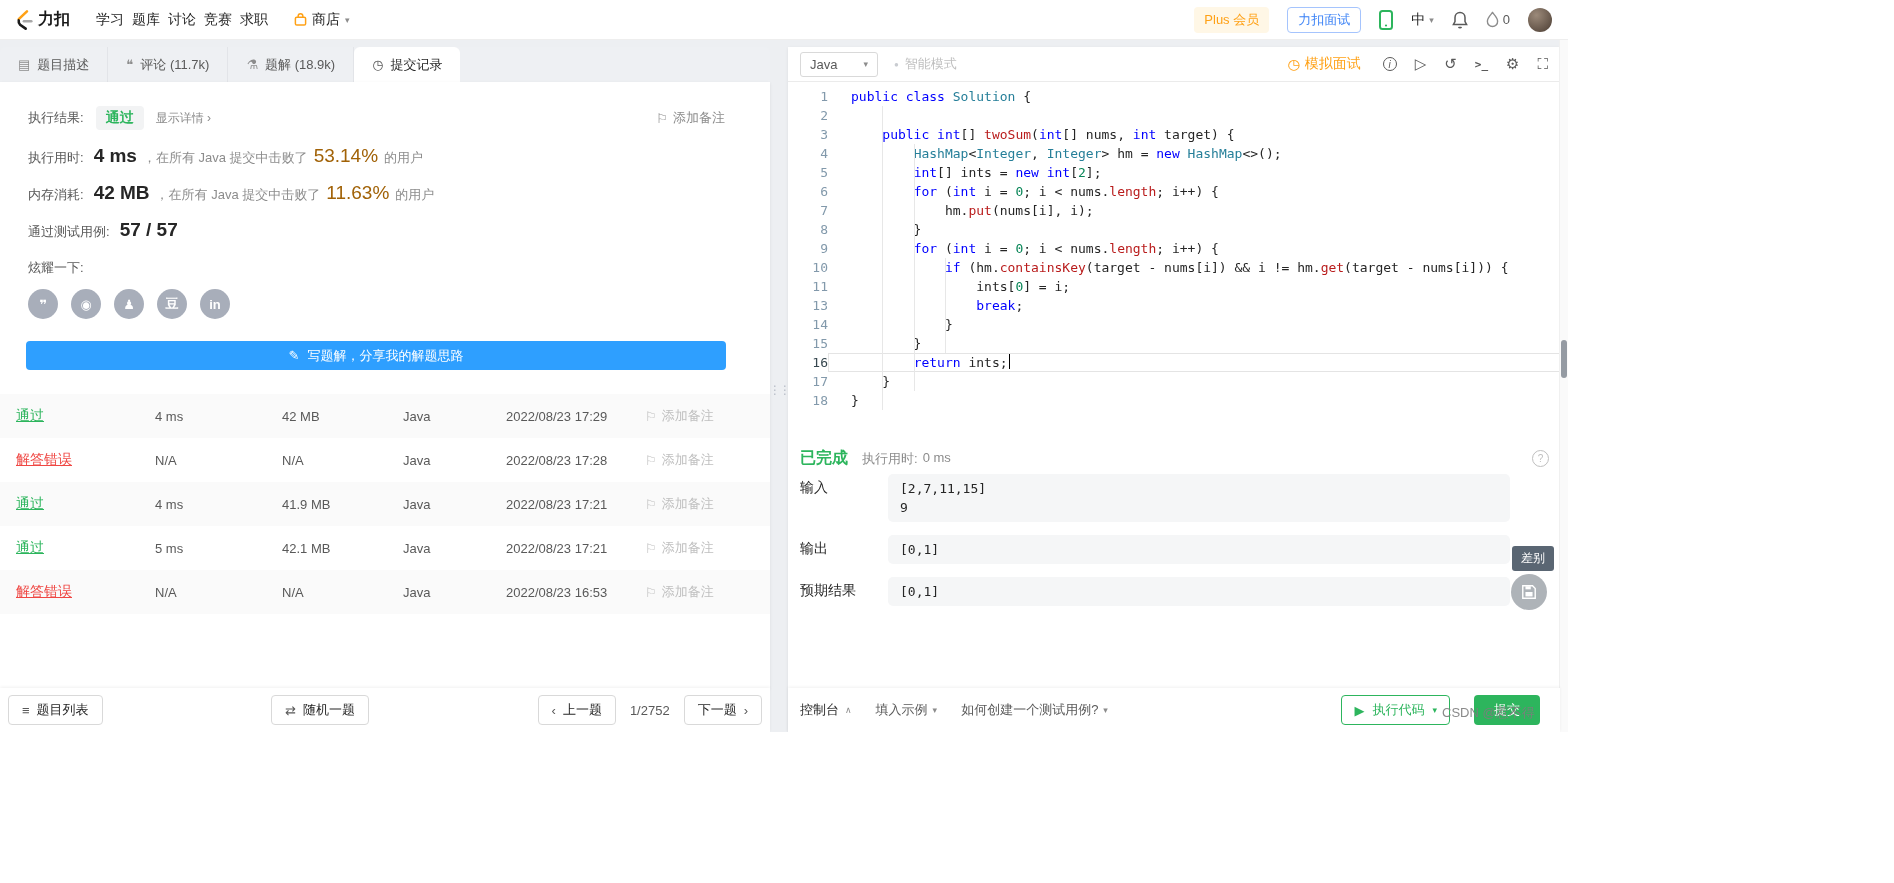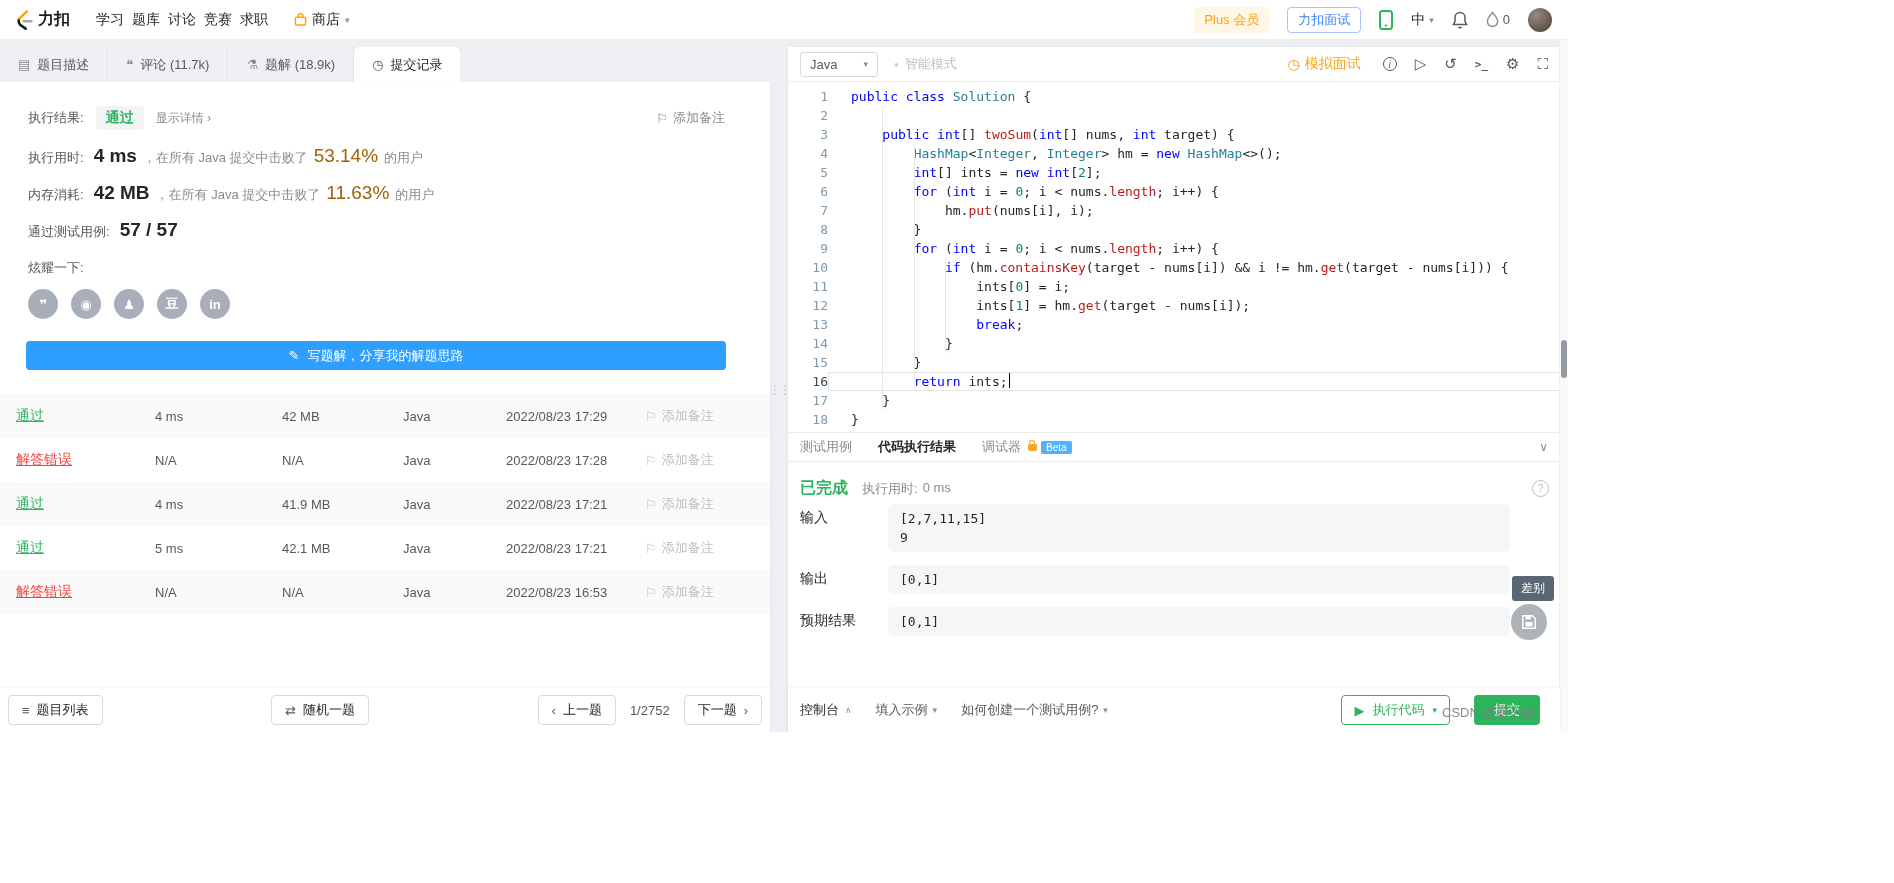--- a/index.html
+++ b/index.html
@@ -417,24 +417,20 @@
           </div>
           <div class="cl" data-interactable="true">
             <span class="ln" data-interactable="false">10</span>
             <span class="lt" data-interactable="false"><span>            </span><span class="tk-k">if</span><span> (hm.</span><span class="tk-f">containsKey</span><span>(target - nums[i]) &amp;&amp; i != hm.</span><span class="tk-f">get</span><span>(target - nums[i])) {</span></span>
           </div>
           <div class="cl" data-interactable="true">
             <span class="ln" data-interactable="false">11</span>
             <span class="lt" data-interactable="false"><span>                ints[</span><span class="tk-n">0</span><span>] = i;</span></span>
           </div>
           <div class="cl" data-interactable="true">
-            <span class="ln" data-interactable="false">12</span>
-            <span class="lt" data-interactable="false"><span>                ints[</span><span class="tk-n">1</span><span>] = hm.</span><span class="tk-f">get</span><span>(target - nums[i]);</span></span>
-          </div>
-          <div class="cl" data-interactable="true">
             <span class="ln" data-interactable="false">13</span>
             <span class="lt" data-interactable="false"><span>                </span><span class="tk-k">break</span><span>;</span></span>
           </div>
           <div class="cl" data-interactable="true">
             <span class="ln" data-interactable="false">14</span>
             <span class="lt" data-interactable="false"><span>            }</span></span>
           </div>
           <div class="cl" data-interactable="true">
             <span class="ln" data-interactable="false">15</span>
             <span class="lt" data-interactable="false"><span>        }</span></span>
@@ -447,34 +443,20 @@
             <span class="ln" data-interactable="false">17</span>
             <span class="lt" data-interactable="false"><span>    }</span></span>
           </div>
           <div class="cl" data-interactable="true">
             <span class="ln" data-interactable="false">18</span>
             <span class="lt" data-interactable="false"><span>}</span></span>
           </div>
         </div>
     </div>
 
-    <div class="console-tabs" id="console-tabs" data-interactable="false">
-        <div class="ctab" data-interactable="true">
-          <span data-interactable="false">测试用例</span>
-        </div>
-        <div class="ctab active" data-interactable="true">
-          <span data-interactable="false">代码执行结果</span>
-        </div>
-        <div class="ctab" data-interactable="true">
-          <span data-interactable="false">调试器</span>
-          <span class="lock-icon" data-interactable="false"></span>
-          <span class="beta-badge" data-interactable="false">Beta</span>
-        </div>
-        <span class="ctab-chevron" data-interactable="true">∨</span>
-      </div>
 
     <div class="console-body" data-interactable="false">
       <div class="status-row" data-interactable="false">
         <span class="done" data-interactable="false">已完成</span>
         <span class="rt" data-interactable="false">
           <span data-interactable="false">执行用时:</span>
           <span data-interactable="false">0 ms</span>
         </span>
       </div>
       <span class="help-circle" data-interactable="true">?</span>

